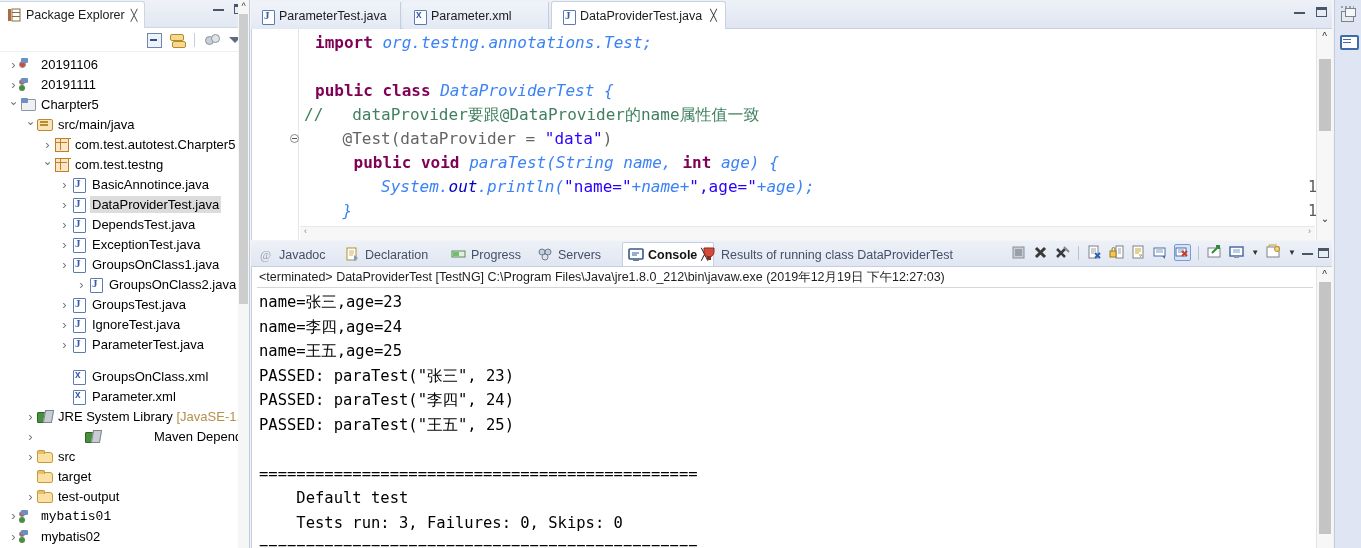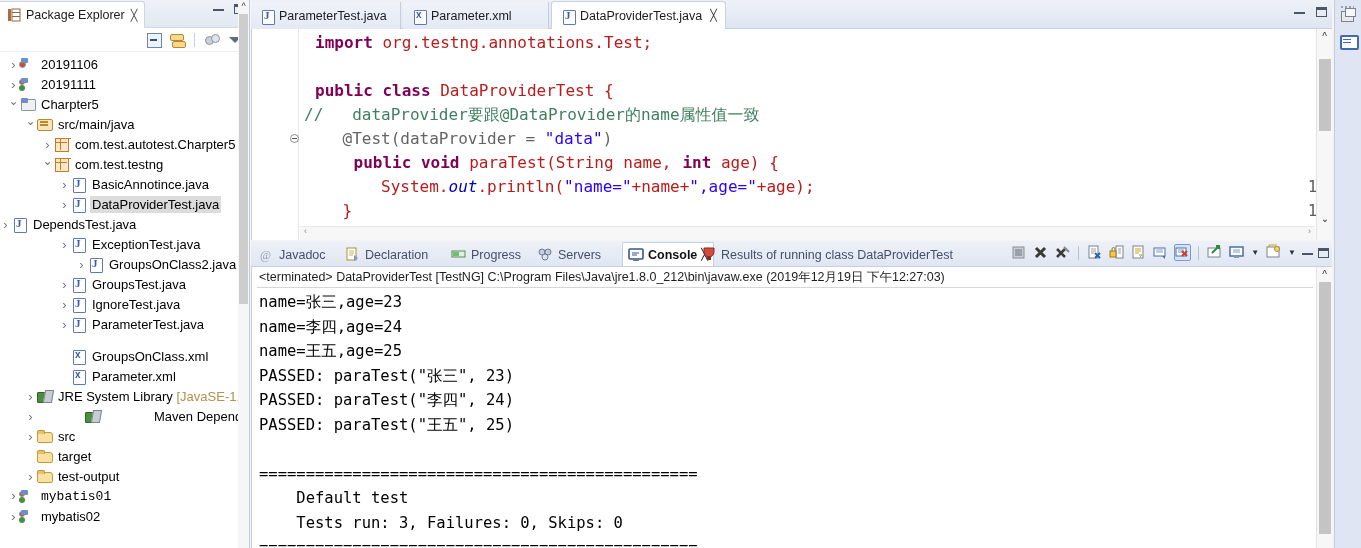--- a/index.html
+++ b/index.html
@@ -297,21 +297,21 @@
   .fold::before {
     content: ""; position: absolute; left: 1px; top: 3px;
     width: 5px; height: 1px; background: #555;
   }
   .cline { position: absolute; left: 52px; }
   .kw { color: #7f0055; font-weight: bold; margin-left: 11px; }
   .str { color: #2a00ff; }
   .cmt { color: #3f7f5f; }
   .ann { color: #646464; }
   .fld { color: #0000c0; font-style: italic; }
-  .plain { color: #b91c1c; }
+  .plain { color: #3b82f6; font-style: italic; }
   .mark-left { position: absolute; left: 47px; top: 0; width: 5px; height: 100%; background: #fff; }
 
   .vscroll {
     position: absolute; right: 0; top: 0;
     width: 16px; height: 100%;
     background: #f7f7f7; border-left: 1px solid #e3e3e3;
   }
   .vscroll .arrow {
     text-align: center; font-size: 10px; color: #2f2f2f;
     height: 15px; line-height: 15px;
@@ -504,29 +504,34 @@
         <div class="trow" style="padding-left: 59px;">
           <span class="tarrow closed"></span>
           <span class="ticon ic-java"></span>
           <span class="tlabel">BasicAnnotince.java</span>
         </div>
         <div class="trow sel" style="padding-left: 59px;">
           <span class="tarrow closed"></span>
           <span class="ticon ic-java"></span>
           <span class="tlabel">DataProviderTest.java</span>
         </div>
-        <div class="trow" style="">
+        <div class="trow" style="padding-left: 59px;">
           <span class="tarrow closed"></span>
           <span class="ticon ic-java"></span>
           <span class="tlabel">DependsTest.java</span>
         </div>
         <div class="trow" style="padding-left: 59px;">
           <span class="tarrow closed"></span>
           <span class="ticon ic-java"></span>
           <span class="tlabel">ExceptionTest.java</span>
+        </div>
+        <div class="trow" style="padding-left: 59px;">
+          <span class="tarrow closed"></span>
+          <span class="ticon ic-java"></span>
+          <span class="tlabel">GroupsOnClass1.java</span>
         </div>
         <div class="trow" style="padding-left: 76px;">
           <span class="tarrow closed"></span>
           <span class="ticon ic-java"></span>
           <span class="tlabel">GroupsOnClass2.java</span>
         </div>
         <div class="trow" style="padding-left: 59px;">
           <span class="tarrow closed"></span>
           <span class="ticon ic-java"></span>
           <span class="tlabel">GroupsTest.java</span>

